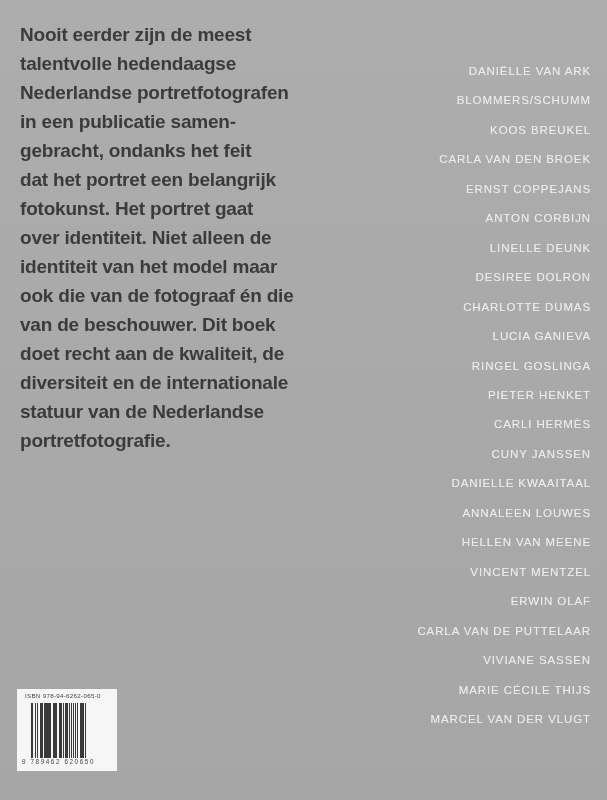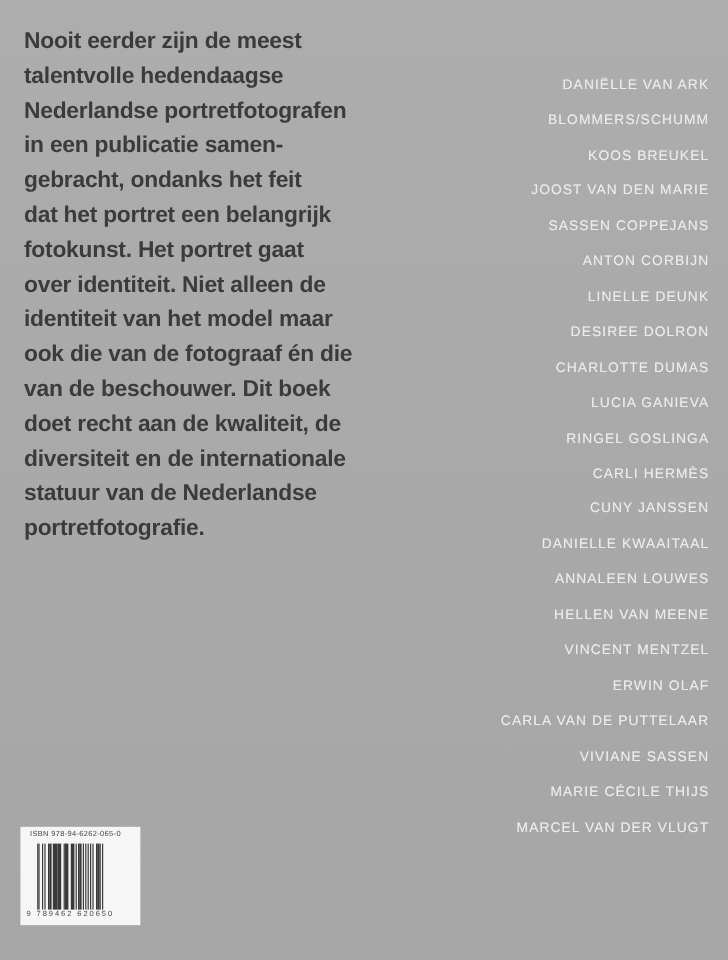--- a/index.html
+++ b/index.html
@@ -70,28 +70,29 @@
     <span class="line">doet recht aan de kwaliteit, de</span>
     <span class="line">diversiteit en de internationale</span>
     <span class="line">statuur van de Nederlandse</span>
     <span class="line">portretfotografie.</span>
   </div>
 
   <div class="names">
     <span class="name">DANIËLLE VAN ARK</span>
     <span class="name">BLOMMERS/SCHUMM</span>
     <span class="name">KOOS BREUKEL</span>
-    <span class="name">JOOST VAN DEN MARIE</span>
-    <span class="name">SASSEN COPPEJANS</span>
+    <span class="name">CARLA VAN DEN BROEK</span>
+    <span class="name">ERNST COPPEJANS</span>
     <span class="name">ANTON CORBIJN</span>
     <span class="name">LINELLE DEUNK</span>
     <span class="name">DESIREE DOLRON</span>
     <span class="name">CHARLOTTE DUMAS</span>
     <span class="name">LUCIA GANIEVA</span>
     <span class="name">RINGEL GOSLINGA</span>
+    <span class="name">PIETER HENKET</span>
     <span class="name">CARLI HERMÈS</span>
     <span class="name">CUNY JANSSEN</span>
     <span class="name">DANIELLE KWAAITAAL</span>
     <span class="name">ANNALEEN LOUWES</span>
     <span class="name">HELLEN VAN MEENE</span>
     <span class="name">VINCENT MENTZEL</span>
     <span class="name">ERWIN OLAF</span>
     <span class="name">CARLA VAN DE PUTTELAAR</span>
     <span class="name">VIVIANE SASSEN</span>
     <span class="name">MARIE CÉCILE THIJS</span>

